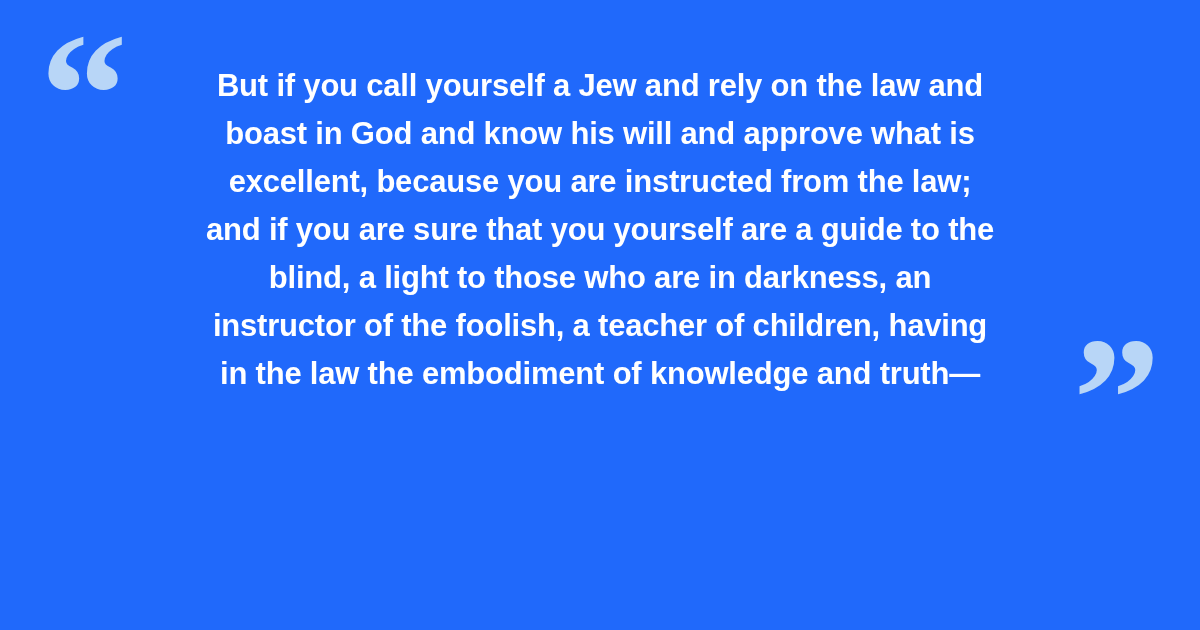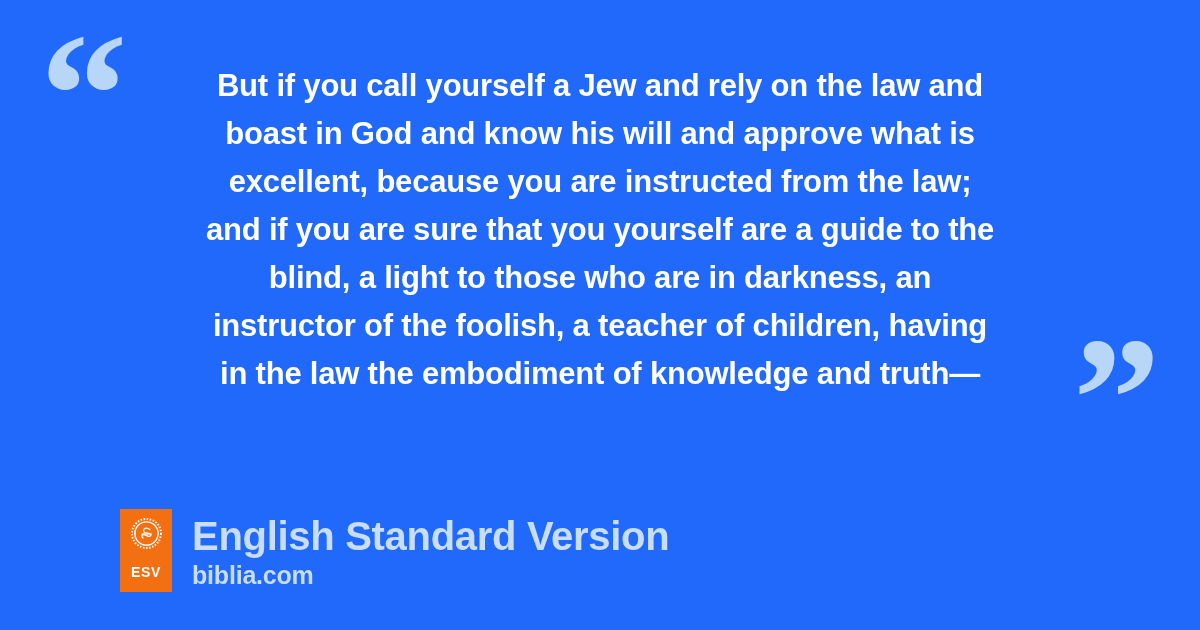--- a/index.html
+++ b/index.html
@@ -127,31 +127,16 @@
 excellent, because you are instructed from the law;
 and if you are sure that you yourself are a guide to the
 blind, a light to those who are in darkness, an
 instructor of the foolish, a teacher of children, having
 in the law the embodiment of knowledge and truth—</div>
 
   <span id="quote-close" class="qmark">”</span>
 
   <div id="footer">
 
-    <div id="esv-logo">
-      <svg id="esv-seal-icon" viewBox="0 0 64 64">
-        <circle cx="32" cy="32" r="30" fill="none" stroke="#ffffff" stroke-width="4" stroke-dasharray="3.2 3.2"></circle>
-        <circle cx="32" cy="32" r="24" fill="none" stroke="#ffffff" stroke-width="3"></circle>
-        <circle cx="32" cy="32" r="21" fill="#f26f12"></circle>
-        <path d="M25 41c-2-1-3-3-2-5 1-2 4-2 6-1 3 1 5 3 8 3 3 0 5-2 4-4-1-2-4-3-7-3
-                 -4 0-7-1-8-4-1-3 2-6 6-6 3 0 5 1 7 3" fill="none" stroke="#ffffff" stroke-width="2.6" stroke-linecap="round"></path>
-        <path d="M22 33h20" fill="none" stroke="#ffffff" stroke-width="2.2" stroke-linecap="round"></path>
-      </svg>
-      <div id="esv-logo-label">ESV</div>
-    </div>
 
-    <div id="footer-text">
-      <div id="version-name">English Standard Version</div>
-      <div id="site-url">biblia.com</div>
-    </div>
 
   </div>
 </div>
 
 </body></html>

